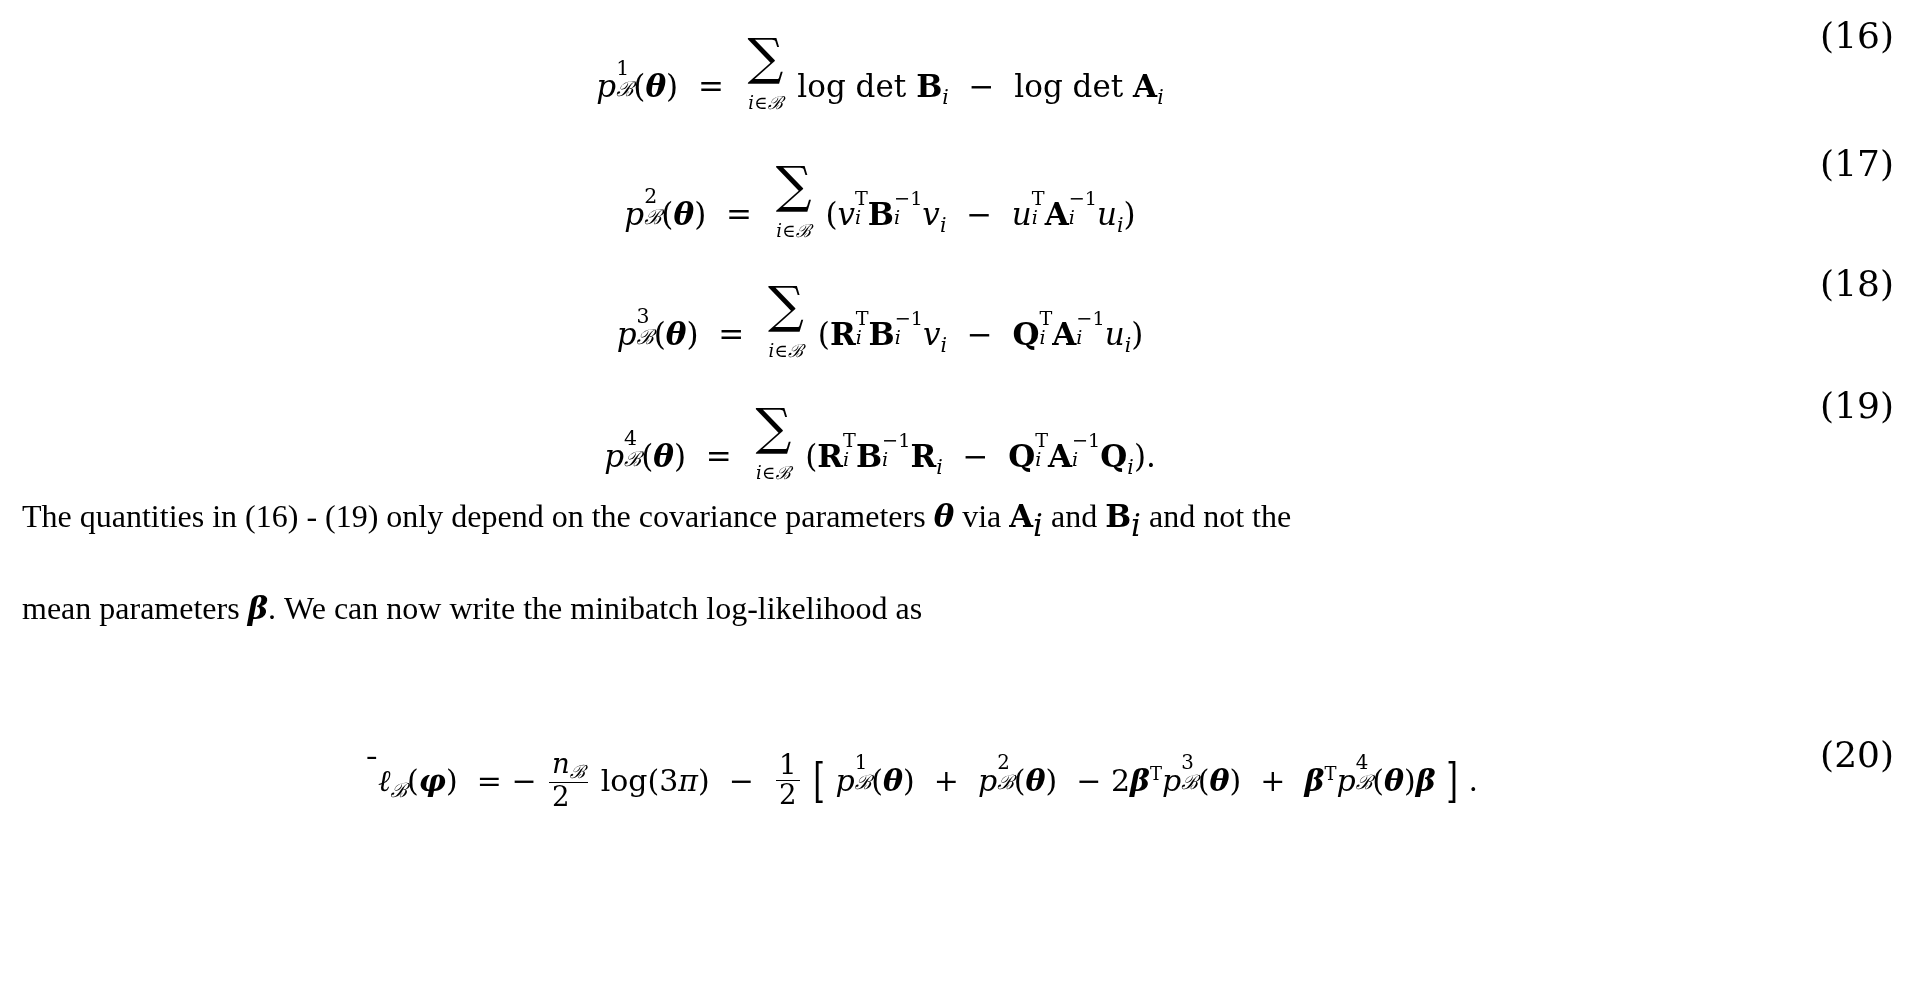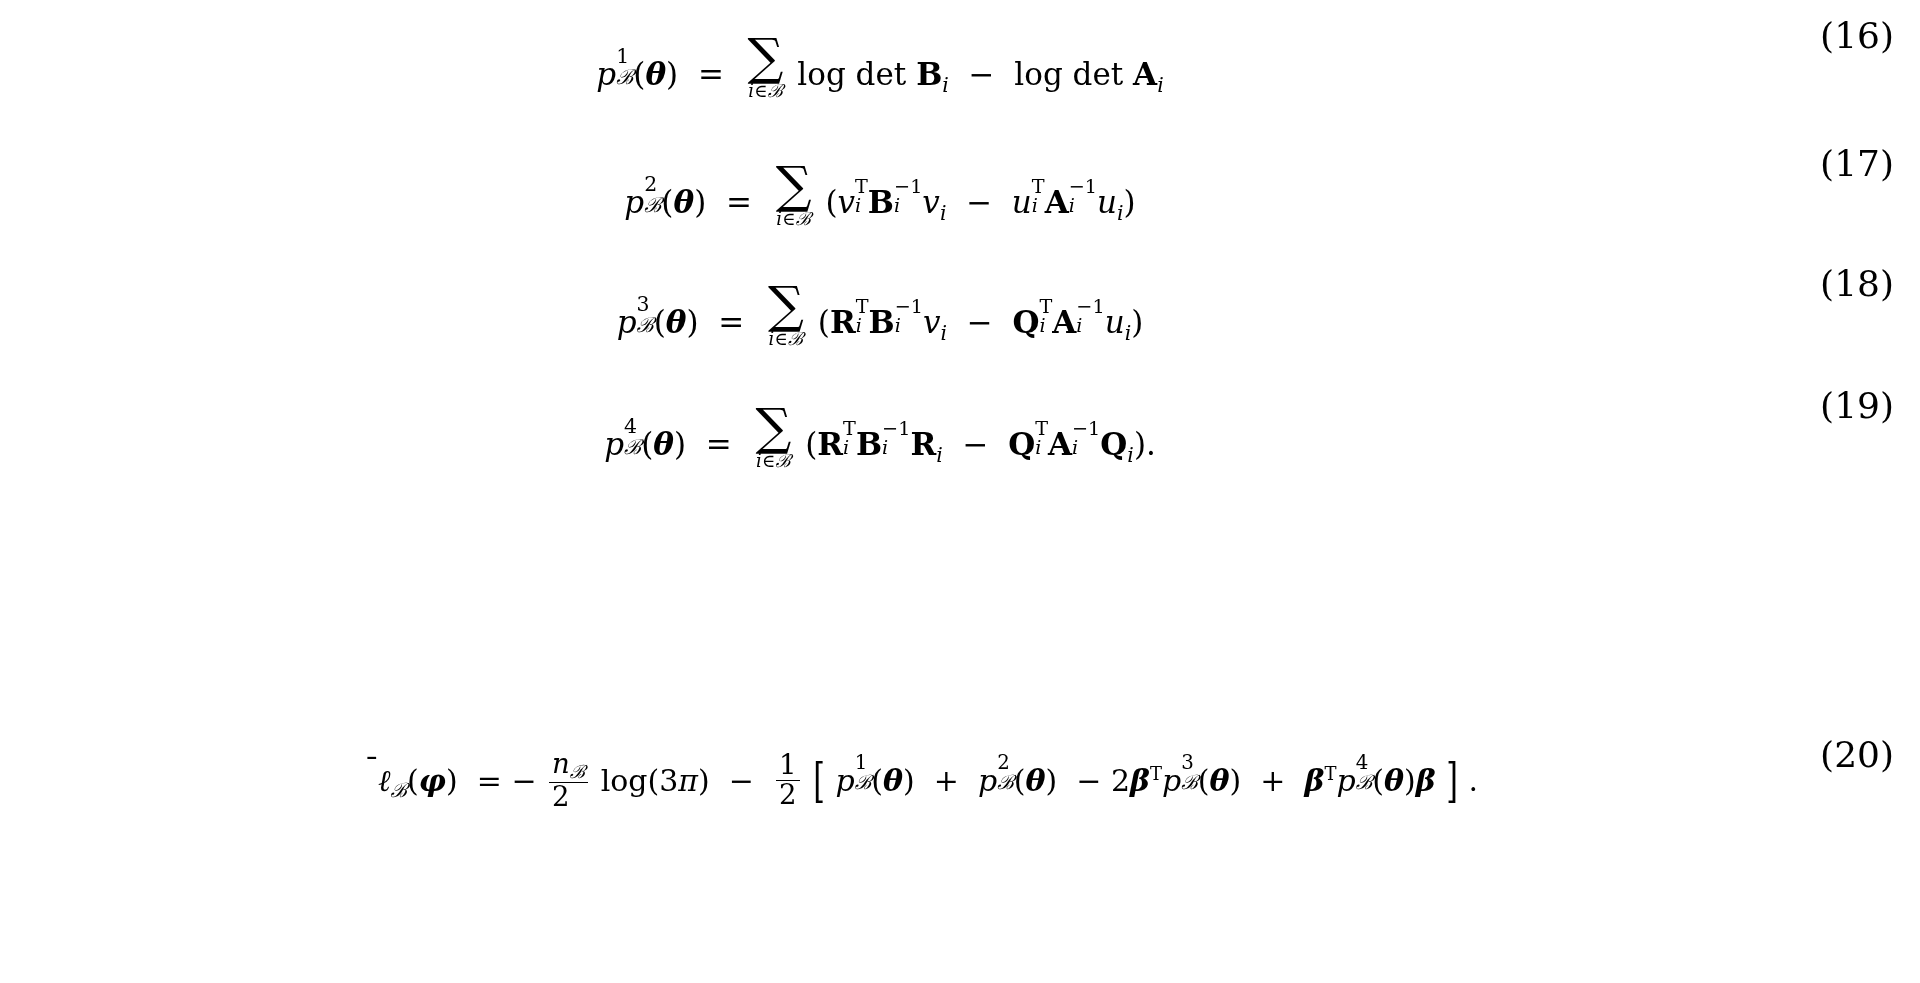--- a/index.html
+++ b/index.html
@@ -83,21 +83,21 @@
     display: block;
     font-size: 1.62em;
     line-height: 0.92;
     font-style: normal;
     font-family: "DejaVu Serif", serif;
   }
   .sumop .lim {
     display: block;
     font-size: 0.58em;
     line-height: 1;
-    margin-top: 2px;
+    margin-top: 14px;
     font-style: italic;
     letter-spacing: 0.2px;
   }
 
   
   .frac {
     display: inline-block;
     vertical-align: middle;
     text-align: left;
     line-height: 1.05;
@@ -210,21 +210,27 @@
         <span class="glyph">∑</span>
         <span class="lim"><span class="it">i</span><span class="up">∈</span>ℬ</span>
       </span>
       <span class="up">(</span><span class="bu">R</span><span class="tisub"><span class="u">T</span><span class="l">i</span></span><span class="bu">B</span><span class="tisub"><span class="u">−1</span><span class="l">i</span></span><span class="bu">R</span><span class="sub">i</span>
       &nbsp;<span class="up">−</span>&nbsp;
       <span class="bu">Q</span><span class="tisub"><span class="u">T</span><span class="l">i</span></span><span class="bu">A</span><span class="tisub"><span class="u">−1</span><span class="l">i</span></span><span class="bu">Q</span><span class="sub">i</span><span class="up">).</span>
     </div>
     <div class="eqtag" style="top:-19px;text-align:right;">(19)</div>
   </div>
 
-
+  <div class="prose" style="top:500px;">
+    <span>The quantities in (16) - (19) only depend on the covariance parameters </span><span class="m bi">θ</span><span> via </span><span class="m bu">A</span><span class="m sub">i</span><span> and </span><span class="m bu">B</span><span class="m sub">i</span><span> and not the</span>
+  </div>
+
+  <div class="prose" style="top:592px;">
+    <span>mean parameters </span><span class="m bi">β</span><span>. We can now write the minibatch log-likelihood as</span>
+  </div>
 
   <div class="eqrow" style="top:752px;">
     <div class="eqbody math" style="font-size:30px;margin-left:48px;">
       <span class="it" style="position:relative;">ℓ<span style="position:absolute;left:0.04em;top:-0.30em;font-style:normal;">̄</span></span><span class="sub">ℬ</span><span class="up">(</span><span class="bi">φ</span><span class="up">)</span>
       &nbsp;<span class="up">=</span>&nbsp;<span class="up">−</span>
       <span class="frac">
         <span class="num"><span class="it">n</span><span class="sub">ℬ</span></span>
         <span class="den"><span class="up">2</span></span>
       </span>
       <span class="up">log(3</span><span class="it">π</span><span class="up">)</span>

